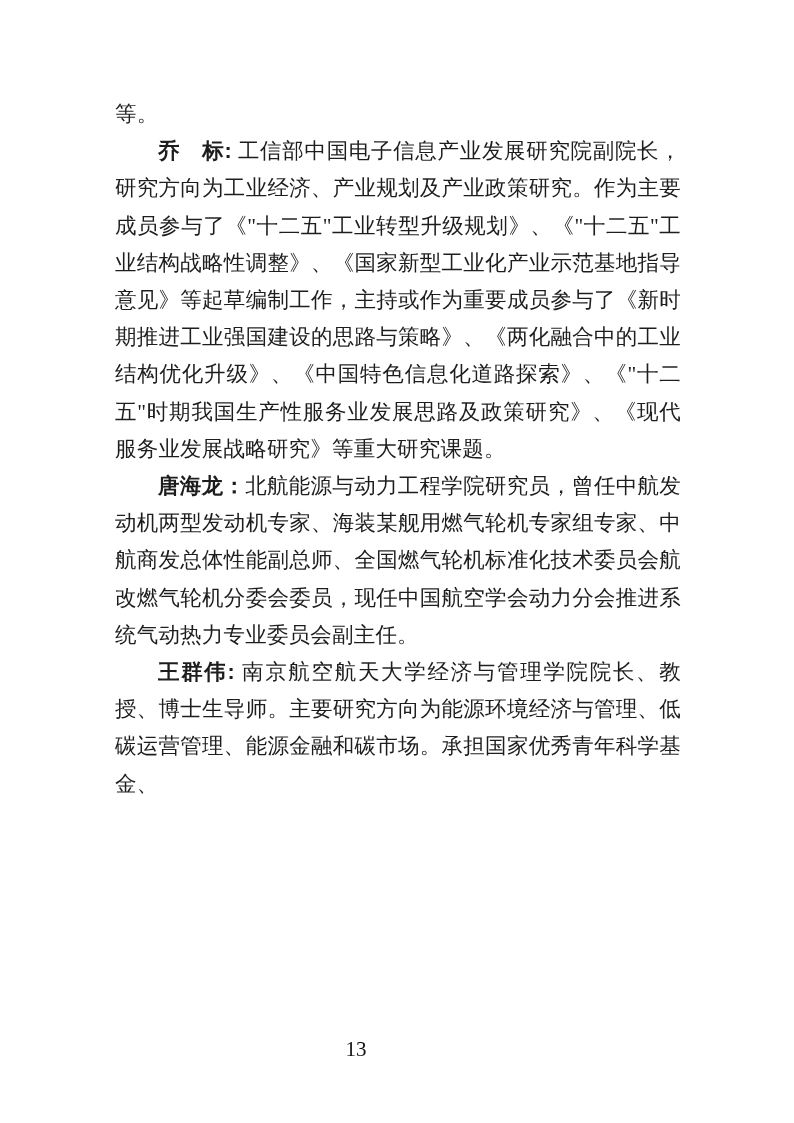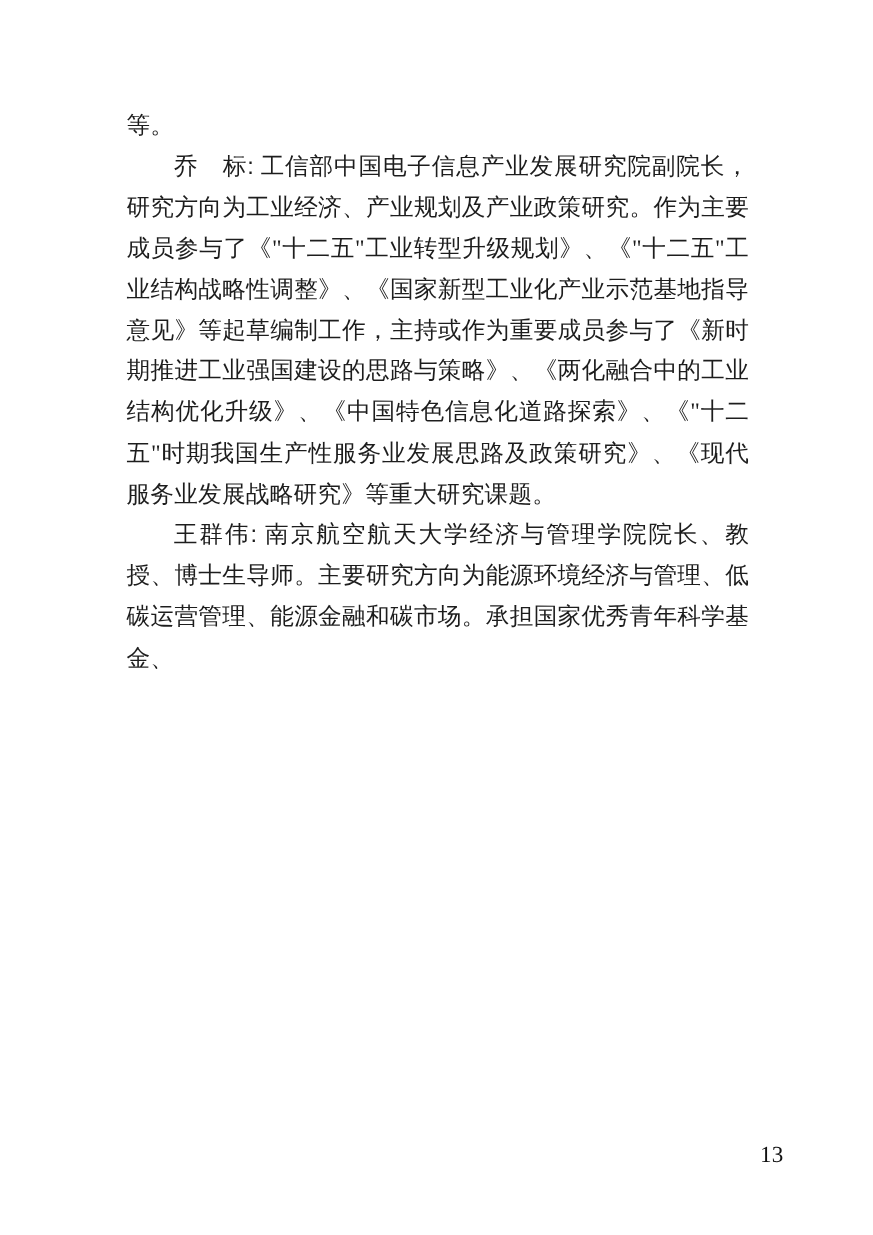--- a/index.html
+++ b/index.html
@@ -29,48 +29,49 @@
   }
   .para {
     margin: 0;
     padding: 0;
     text-indent: 0;
   }
   .para.indent {
     text-indent: 2em;
   }
   .pname {
-    font-weight: normal;
+    font-weight: bold;
     font-family: "Liberation Sans", "DejaVu Sans", sans-serif;
     letter-spacing: 0.2px;
   }
   .footer {
     position: absolute;
     left: 0;
     top: 1036px;
     width: 712px;
-    text-align: right;
+    text-align: center;
     font-size: 21px;
     line-height: 26px;
     font-family: "Liberation Serif", "DejaVu Serif", serif;
     color: #111111;
   }
 </style>
 </head>
 <body>
 
 <div class="page">
 
   <div class="textblock">
 
     <p class="para"><span class="pname"></span><span>等。</span></p>
 
     <p class="para indent"><span class="pname">乔　标:</span><span> 工信部中国电子信息产业发展研究院副院长，研究方向为工业经济、产业规划及产业政策研究。作为主要成员参与了《"十二五"工业转型升级规划》、《"十二五"工业结构战略性调整》、《国家新型工业化产业示范基地指导意见》等起草编制工作，主持或作为重要成员参与了《新时期推进工业强国建设的思路与策略》、《两化融合中的工业结构优化升级》、《中国特色信息化道路探索》、《"十二五"时期我国生产性服务业发展思路及政策研究》、《现代服务业发展战略研究》等重大研究课题。</span></p>
 
 
+    <p class="para indent"><span class="pname">唐海龙：</span><span>北航能源与动力工程学院研究员，曾任中航发动机两型发动机专家、海装某舰用燃气轮机专家组专家、中航商发总体性能副总师、全国燃气轮机标准化技术委员会航改燃气轮机分委会委员，现任中国航空学会动力分会推进系统气动热力专业委员会副主任。</span></p>
 
     <p class="para indent"><span class="pname">王群伟:</span><span> 南京航空航天大学经济与管理学院院长、教授、博士生导师。主要研究方向为能源环境经济与管理、低碳运营管理、能源金融和碳市场。承担国家优秀青年科学基金、</span></p>
 
   </div>
 
   <div class="footer">13</div>
 
 </div>
 
 </body></html>

